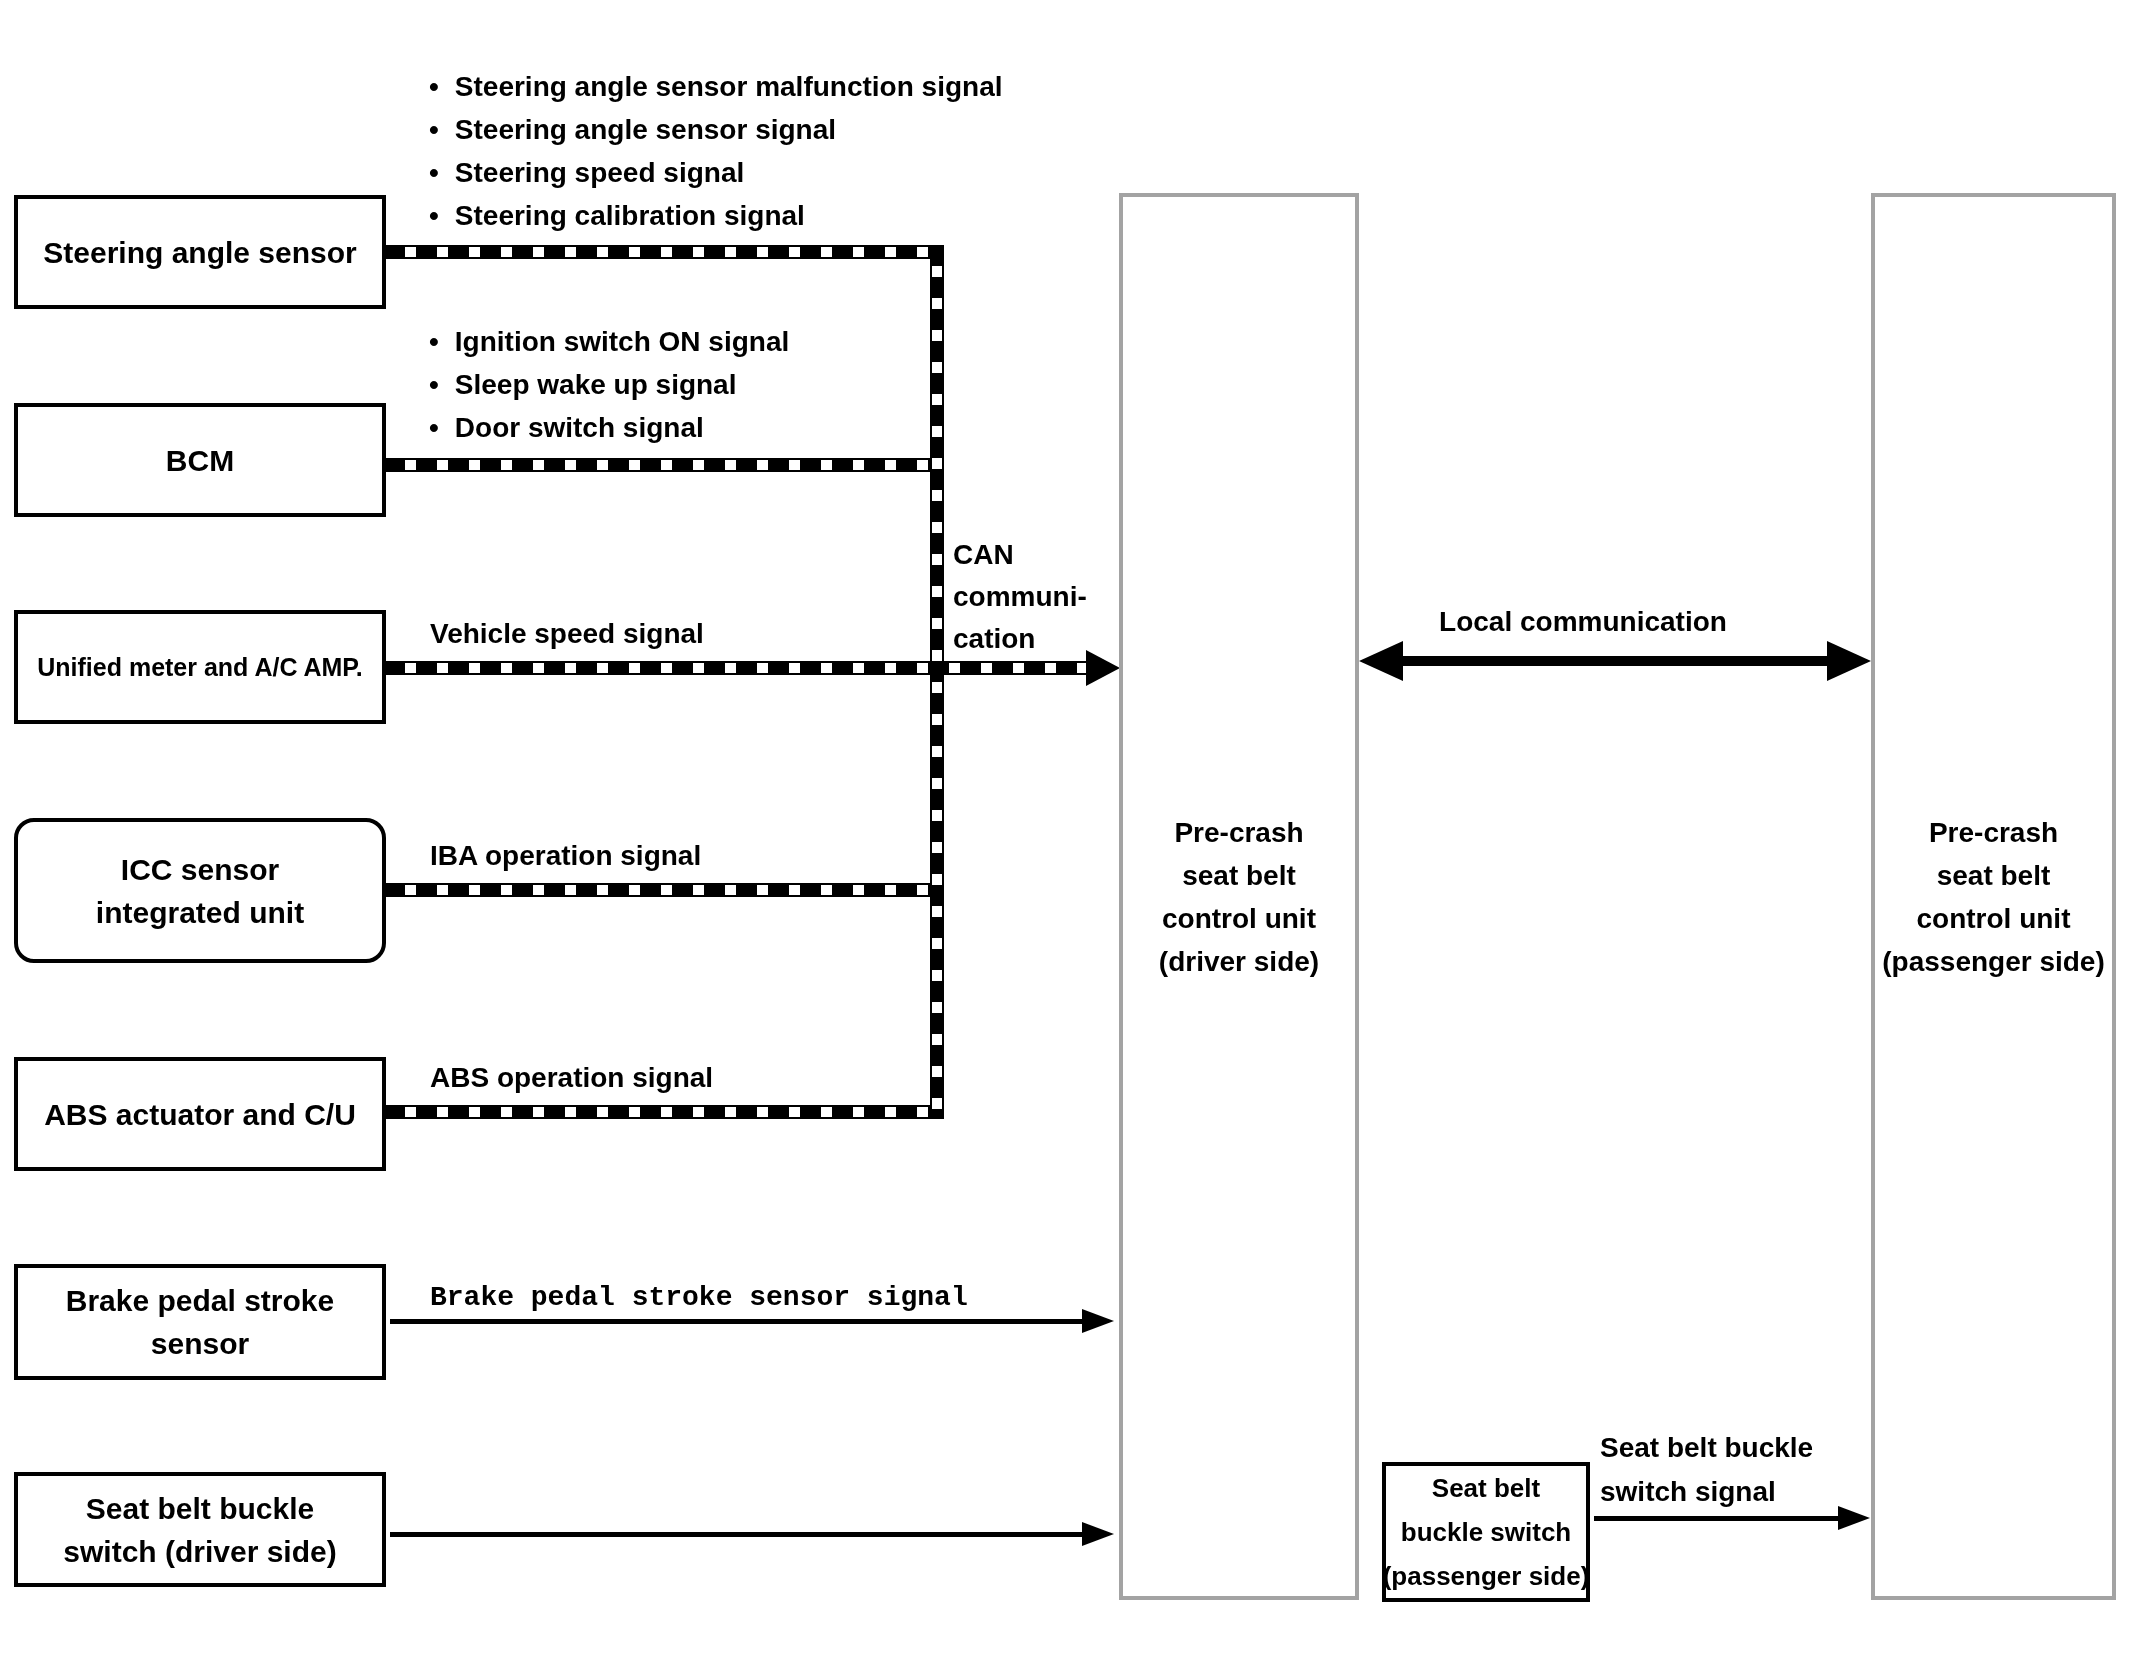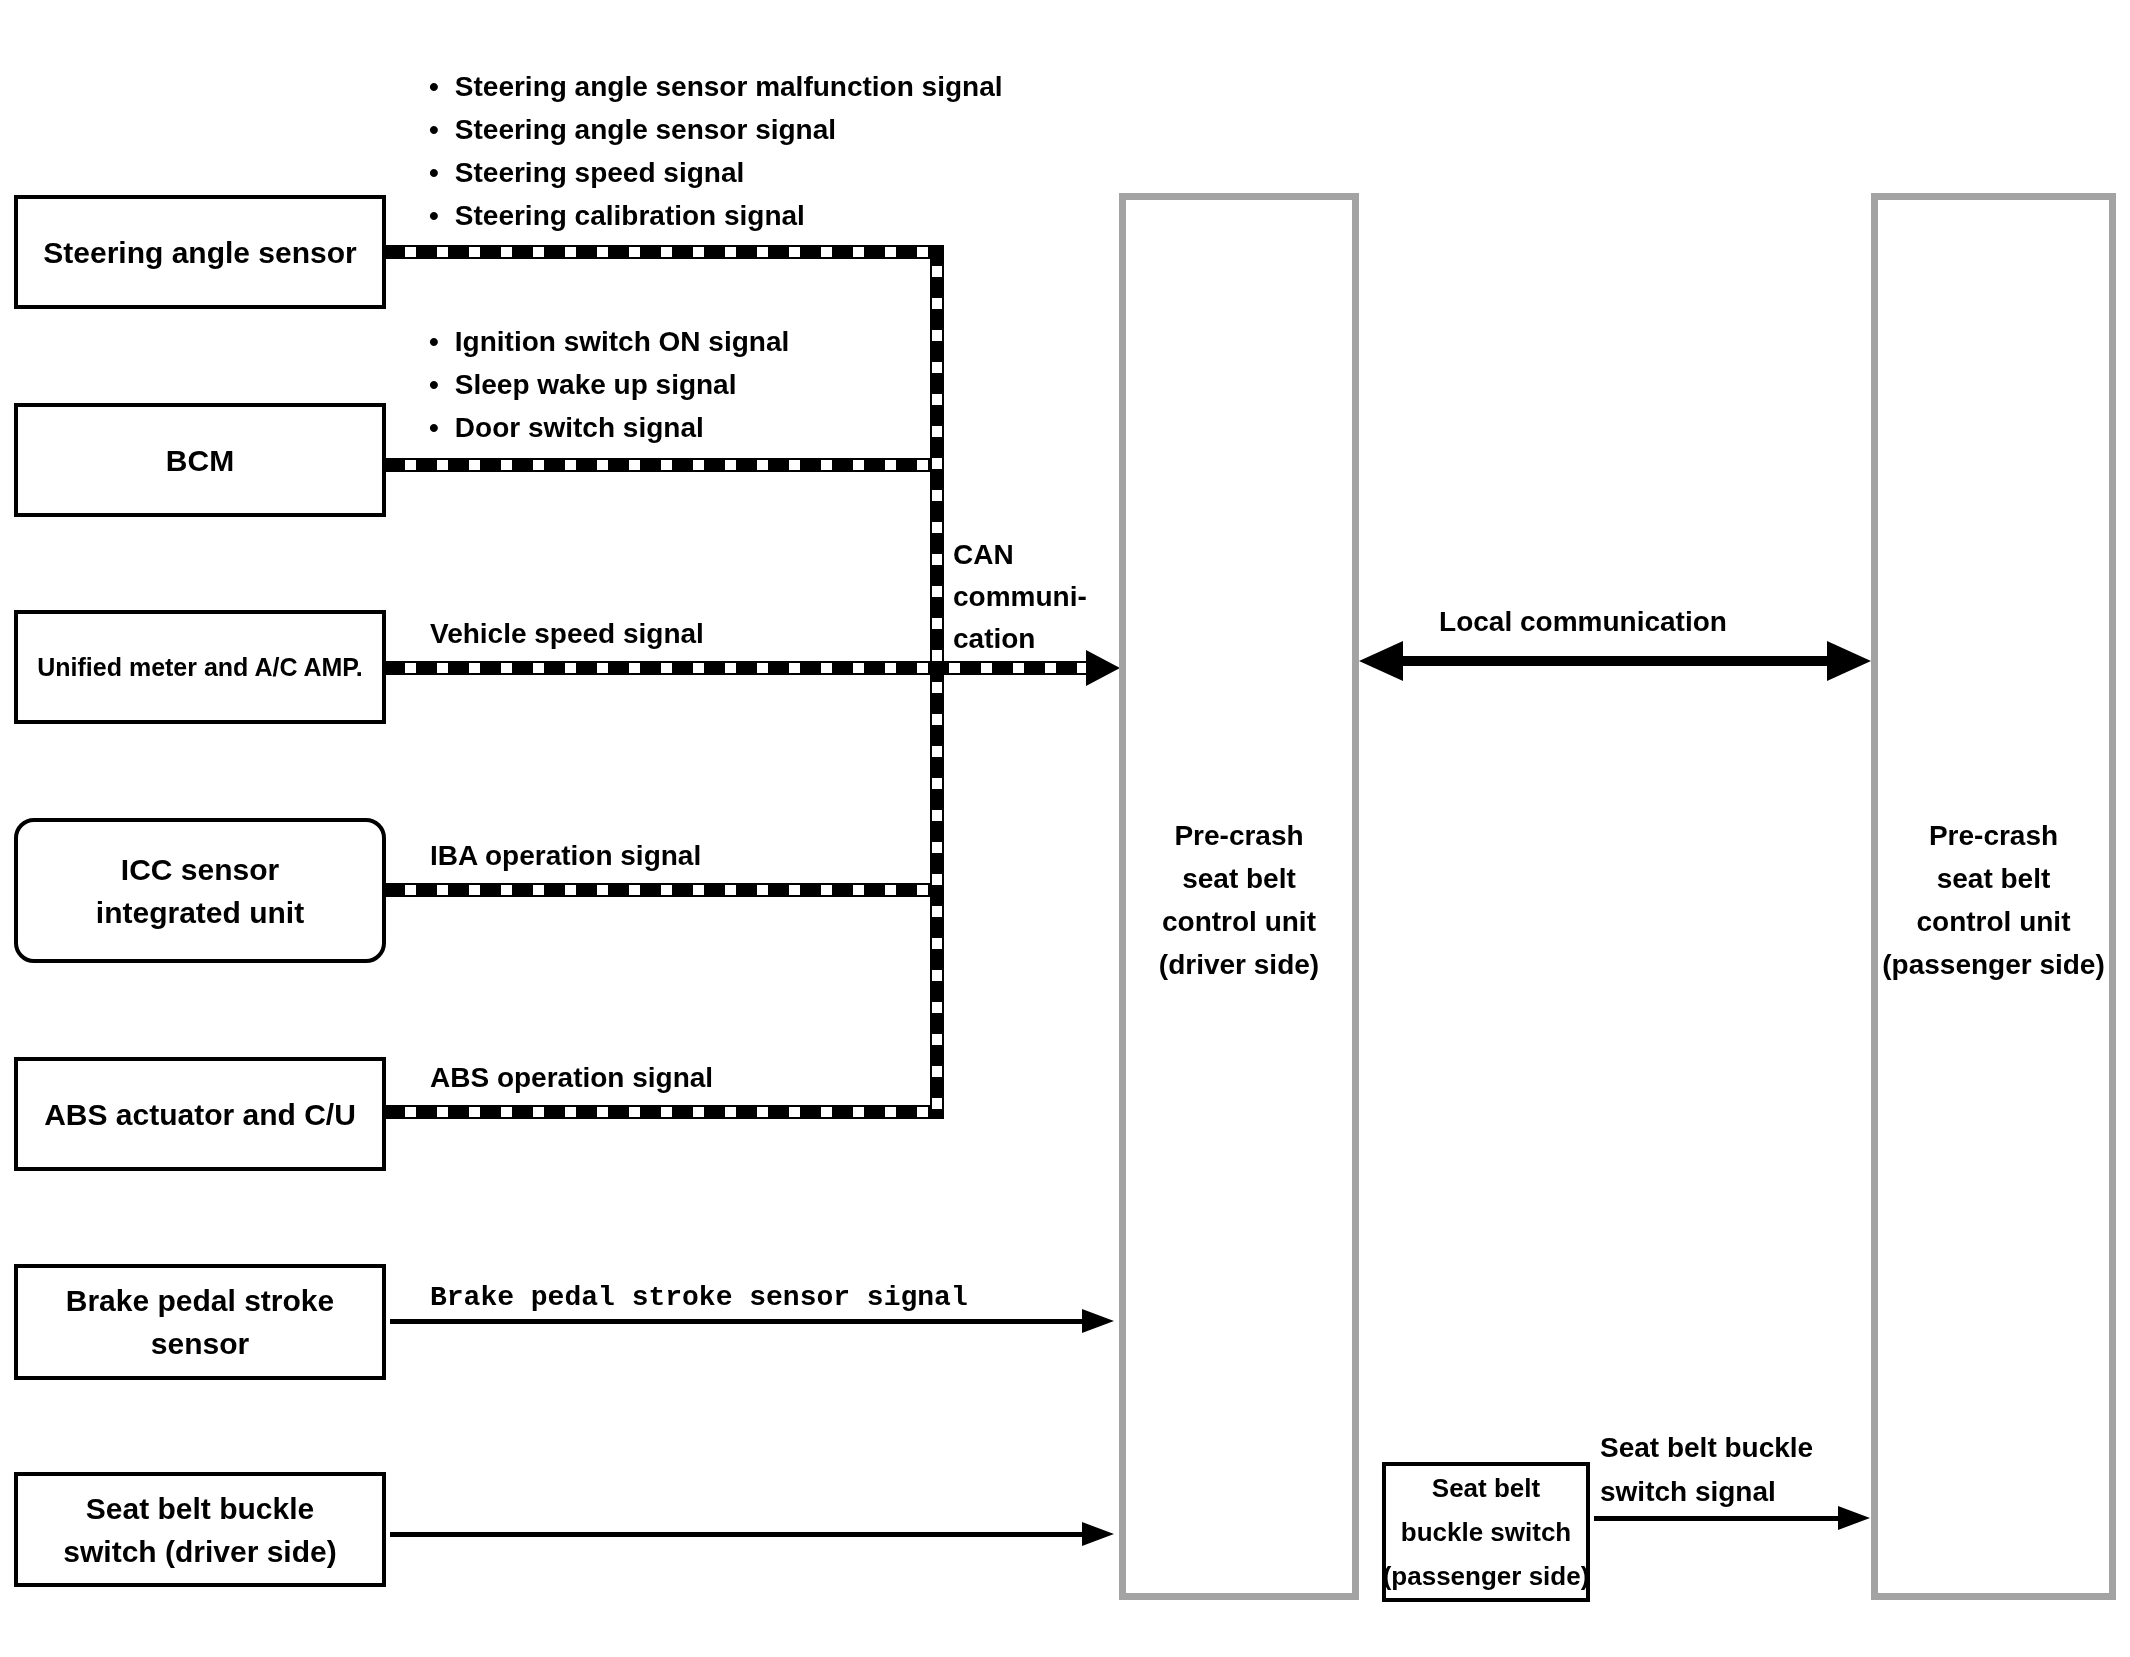--- a/index.html
+++ b/index.html
@@ -30,21 +30,21 @@
     align-items: center;
     justify-content: center;
     text-align: center;
     font-size: 30px;
     line-height: 43px;
     white-space: nowrap;
   }
   .tall-box {
     position: absolute;
     box-sizing: border-box;
-    border: 7px solid #a3a3a3;
+    border: 4px solid #a3a3a3;
     background: #fff;
   }
   .tall-box .tb-label {
     position: absolute;
     left: -10px;
     right: -10px;
     top: 614px;
     text-align: center;
     font-size: 28px;
     line-height: 43px;

